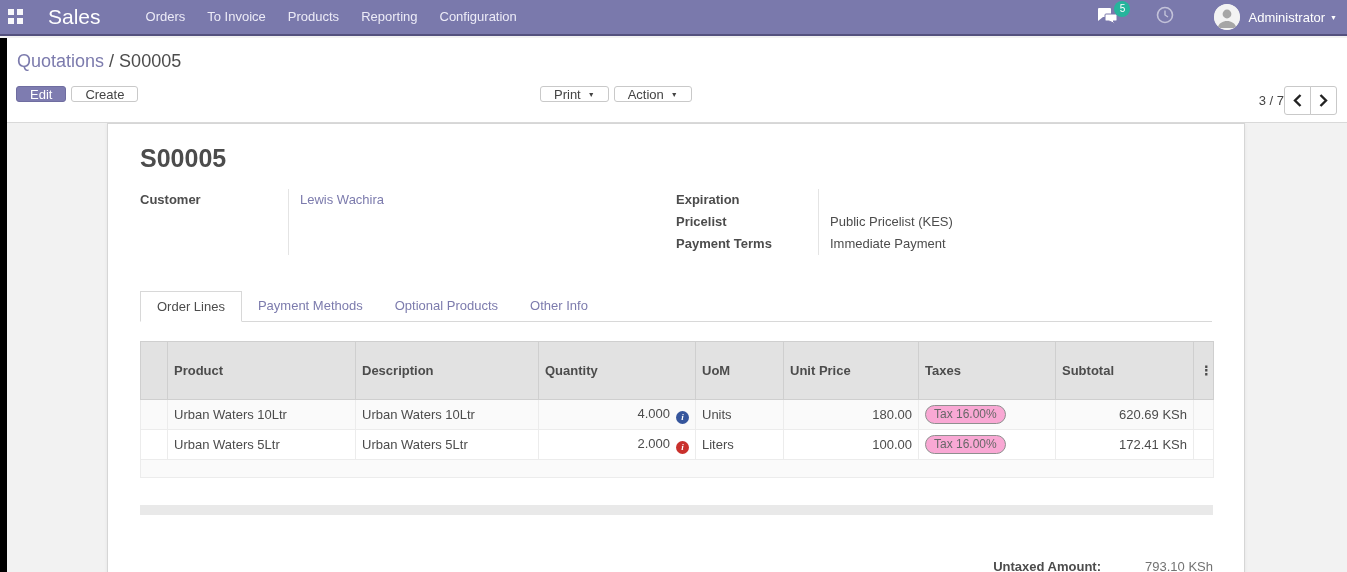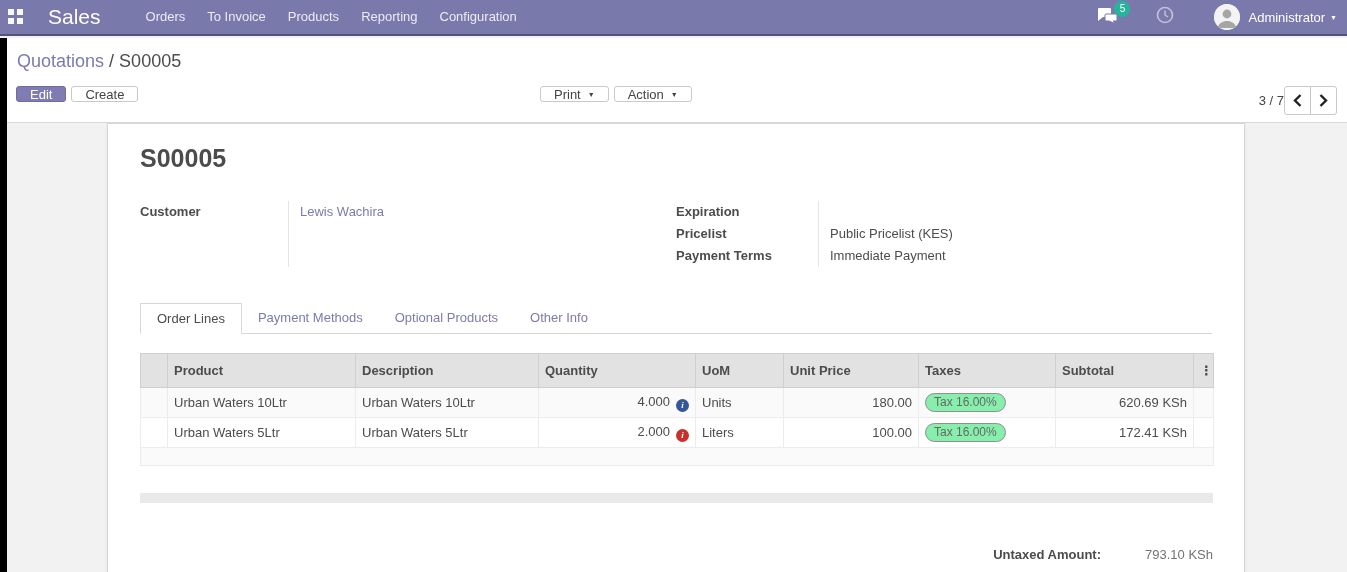--- a/index.html
+++ b/index.html
@@ -65,21 +65,21 @@
 
   
   .black-strip { position:absolute; left:0; top:38px; width:7px; bottom:0; background:#000; z-index:6; }
   .sheet {
     position:absolute; left:107px; top:123px; width:1138px; height:470px;
     background:#fff; border:1px solid #d6d6d6; box-shadow:0 1px 4px rgba(0,0,0,.06);
   }
   .sheet-inner { padding:0 32px; }
   .doc-title { margin-top:20px; font-size:25px; font-weight:bold; color:#4c4c4c; height:30px; }
 
-  .info-group { display:flex; margin-top:27px; }
+  .info-group { display:flex; margin-top:15px; }
   .info-col { display:flex; }
   .info-col.left  { width:520px; margin-right:16px; }
   .info-col.right { flex:1; }
   .labels-col div, .values-col div { height:22px; line-height:22px; font-size:13px; }
   .labels-col { color:#4c4c4c; font-weight:bold; }
   .info-col.left  .labels-col { width:148px; }
   .info-col.right .labels-col { width:142px; }
   .values-col { flex:1; border-left:1px solid #e4e4e4; padding-left:11px; }
   .link-value { color:#7c7bad; cursor:pointer; }
 
@@ -87,39 +87,39 @@
   .tabs { display:flex; margin-top:36px; border-bottom:1px solid #d8d8d8; }
   .tab { padding:7px 16px; font-size:13px; color:#7c7bad; cursor:pointer; margin-bottom:-1px; }
   .tab.active {
     background:#fff; color:#4c4c4c; border:1px solid #d8d8d8; border-bottom-color:#fff;
   }
 
   
   table.lines { margin-top:19px; border-collapse:collapse; table-layout:fixed; width:1073px; font-size:13px; }
   table.lines th {
     background:#e2e2e2; border:1px solid #cfcfcf; font-weight:bold; color:#4c4c4c;
-    padding:9px 6px; text-align:left; height:27px;
+    padding:21px 6px; text-align:left; height:27px;
   }
   table.lines td { border:1px solid #ececec; padding:5px 6px; height:28px; color:#4c4c4c; }
   table.lines tbody tr:nth-child(odd) td { background:#fafafa; }
   .al-r { text-align:right;margin-top:11px; }
   .col-handle { width:27px; } .col-product { width:188px; } .col-desc { width:183px; }
   .col-qty { width:157px; } .col-uom { width:88px; } .col-price { width:135px; }
   .col-taxes { width:137px; } .col-subtotal { width:138px; } .col-kebab { width:20px; }
   .kebab { font-weight:bold; color:#4c4c4c; cursor:pointer; text-align:center; display:block; }
   .qty-icon {
     display:inline-block; width:13px; height:13px; border-radius:50%; margin-left:6px;
     color:#fff; font-size:9px; line-height:13px; text-align:center; font-weight:bold;
     font-family:"Liberation Serif","DejaVu Serif",serif; font-style:italic; vertical-align:-2px; cursor:pointer;
   }
   .qty-icon.blue { background:#35559c; }
   .qty-icon.red  { background:#c9302c; }
   .tax-pill {
     display:inline-block; border:1px solid #8f8f8f; border-radius:11px; padding:0 8px;
-    font-size:12px; color:#676767; line-height:17px; background:#86efac;
+    font-size:12px; color:#676767; line-height:17px; background:#f9a8d4;
   }
   tr.empty-line td { height:18px; border-left:1px solid #ececec; border-right:1px solid #ececec; }
 
   .section-divider { margin-top:27px; width:1073px; height:10px; background:#e9e9e9; }
 
   
   .totals { margin-top:41px; width:1073px; display:flex; flex-direction:column; align-items:flex-end; }
   .totals-row { display:flex; height:22px; line-height:22px; font-size:13px; }
   .totals-label { font-weight:bold; color:#4c4c4c; }
   .totals-value { width:112px; text-align:right; color:#737373; }

